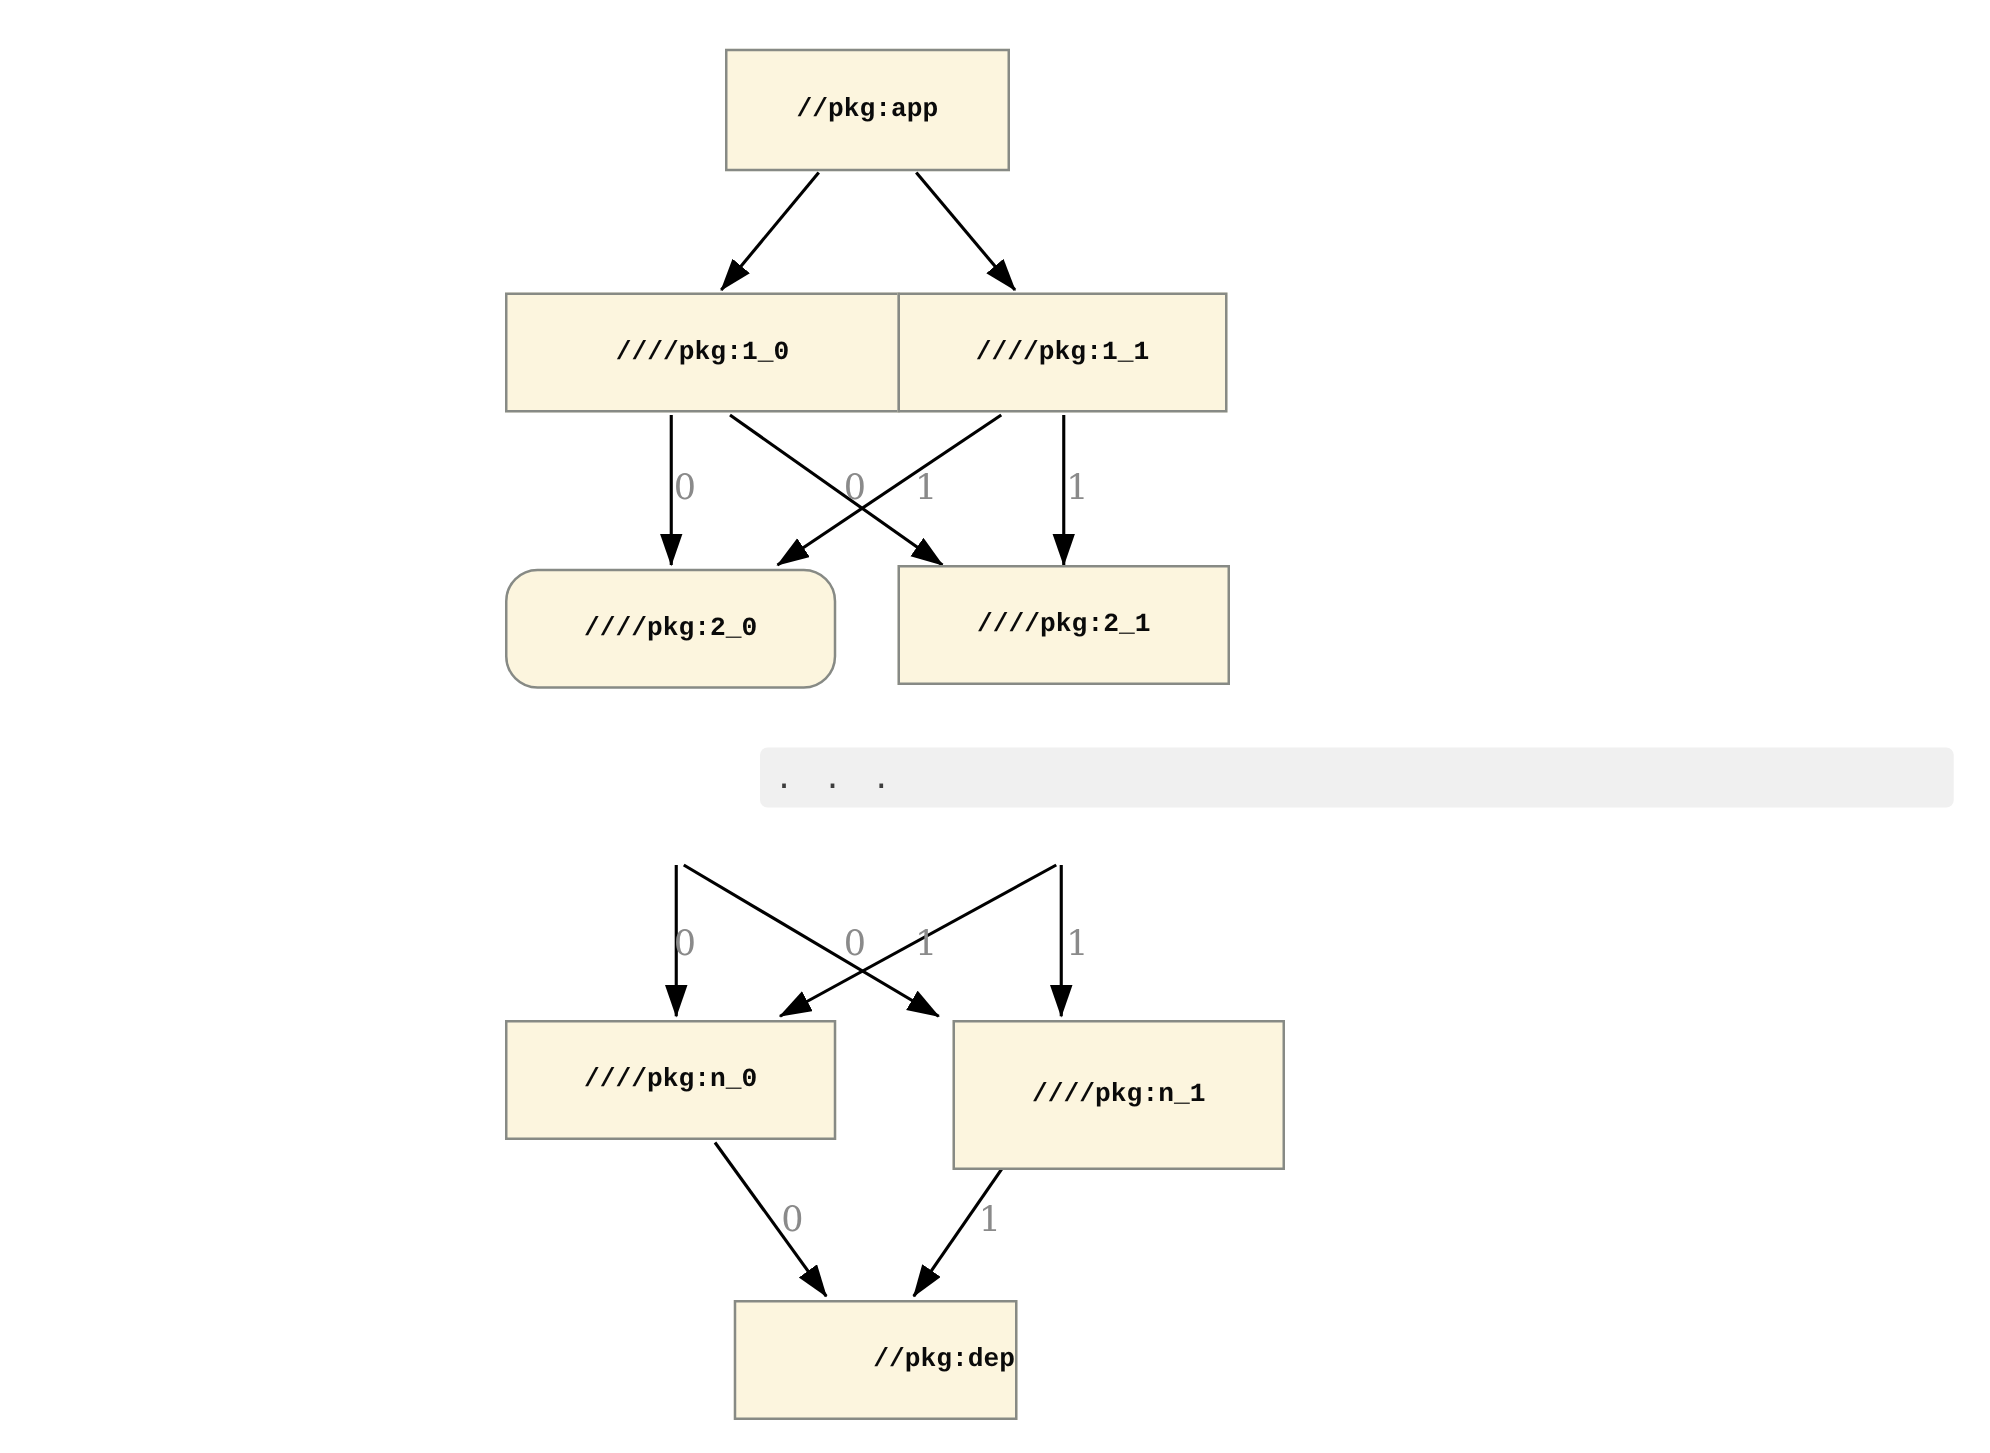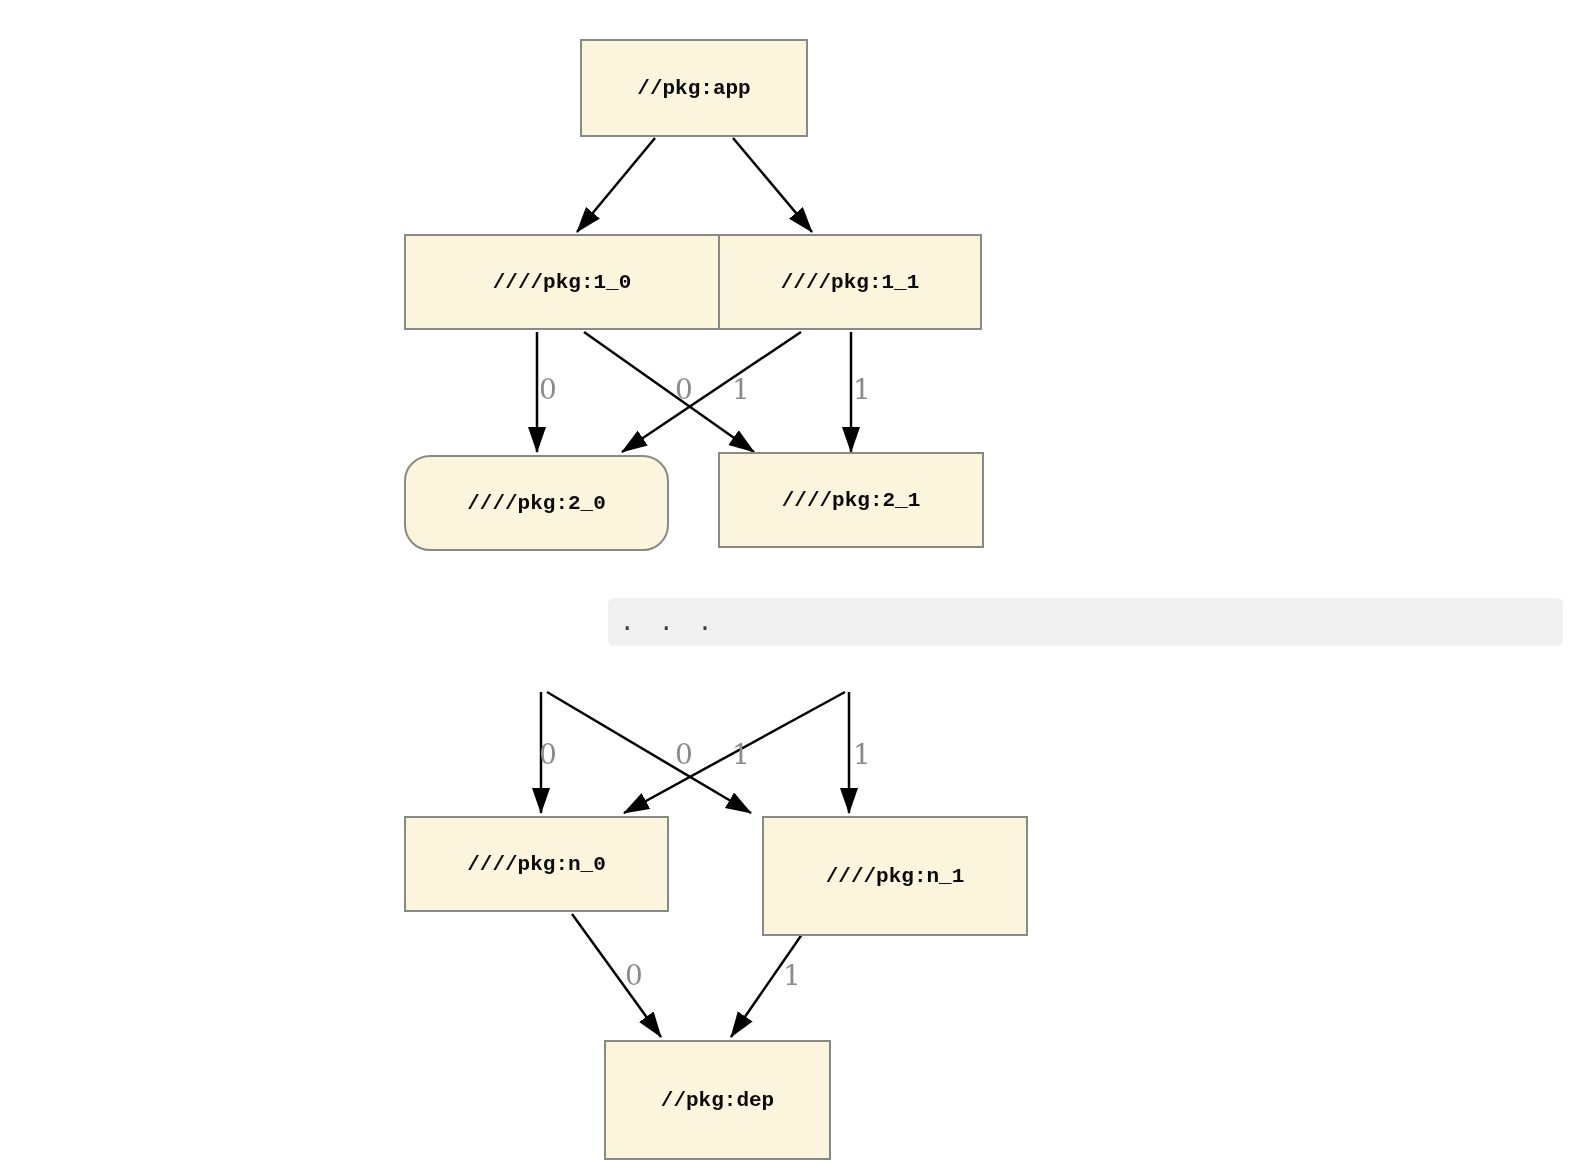--- a/index.html
+++ b/index.html
@@ -117,21 +117,21 @@
       </div>
       <div class="node" style="left: 718px; top: 452px; width: 266px; height: 96px;">
         <span class="node-label">////pkg:2_1</span>
       </div>
       <div class="node" style="left: 404px; top: 816px; width: 265px; height: 96px; text-align: right;">
         <span class="node-label">////pkg:n_0</span>
       </div>
       <div class="node" style="left: 718px; top: 816px; width: 266px; height: 120px; margin-left: 44px;">
         <span class="node-label">////pkg:n_1</span>
       </div>
-      <div class="node" style="left: 604px; top: 1040px; width: 227px; height: 120px;">
+      <div class="node" style="left: 587px; top: 1040px; width: 227px; height: 96px; justify-content: flex-end;">
         <span class="node-label">//pkg:dep</span>
       </div>
     </div>
 
   <div id="edge-label-layer">
       <span class="edge-label" style="left: 548px; top: 390px;">0</span>
       <span class="edge-label" style="left: 741px; top: 390px;">1</span>
       <span class="edge-label" style="left: 684px; top: 390px;">0</span>
       <span class="edge-label" style="left: 862px; top: 390px;">1</span>
       <span class="edge-label" style="left: 548px; top: 755px;">0</span>

